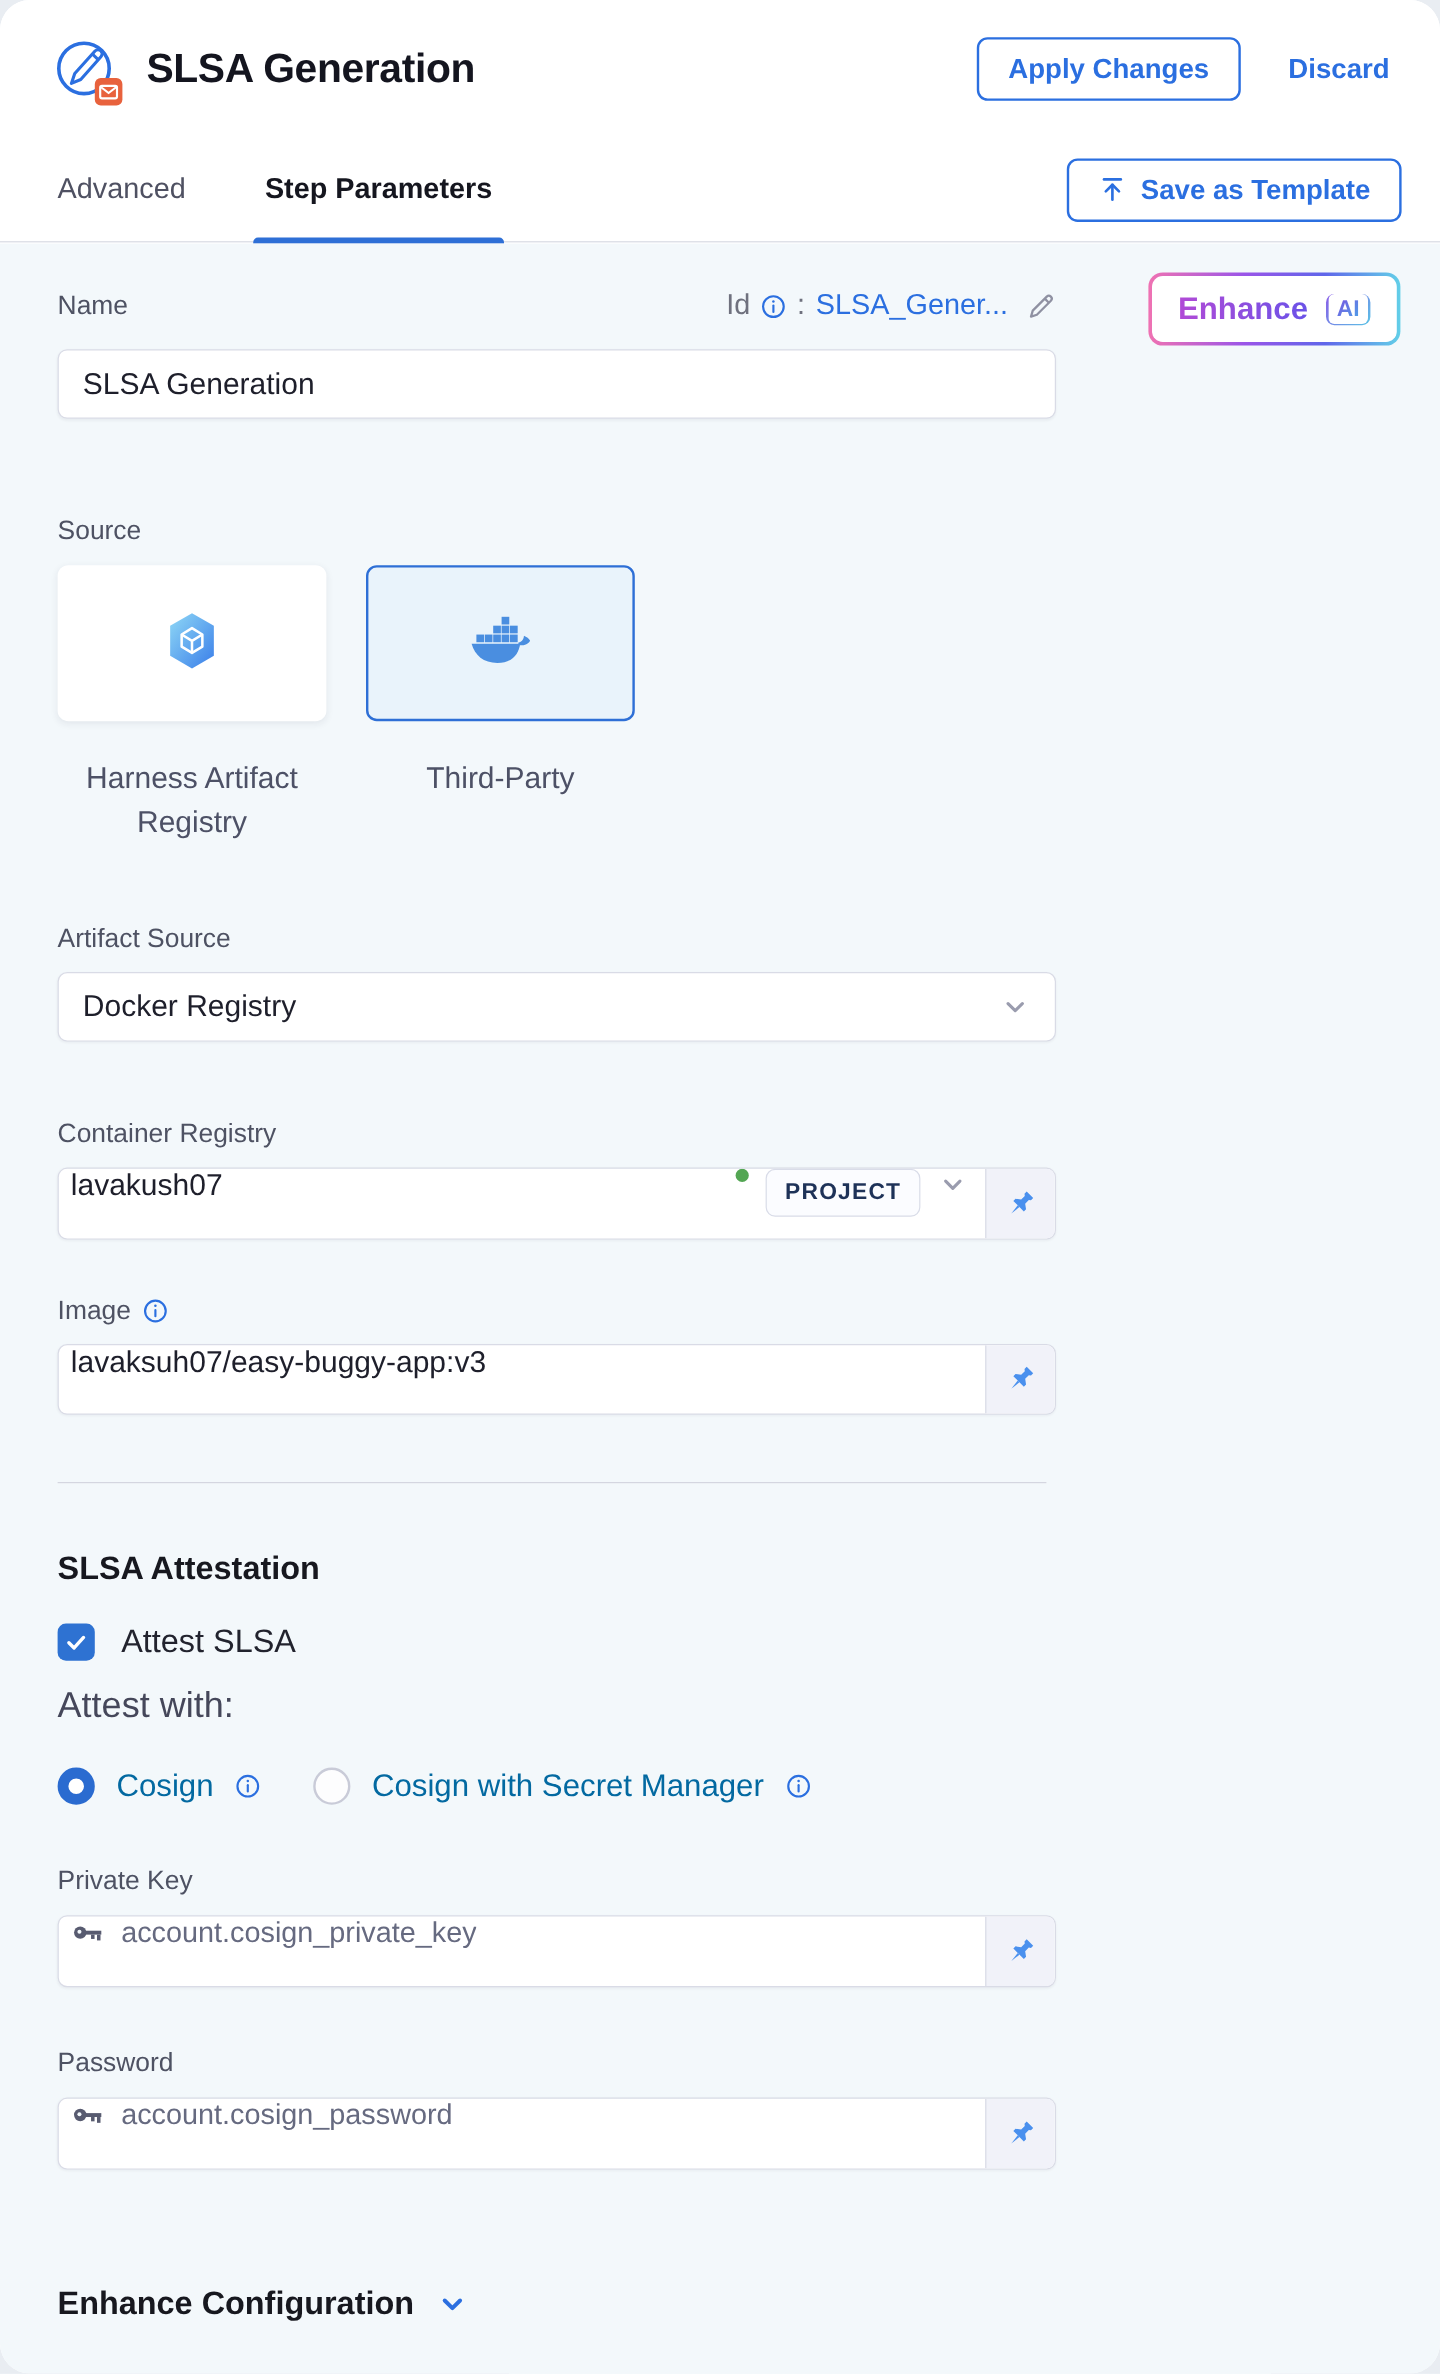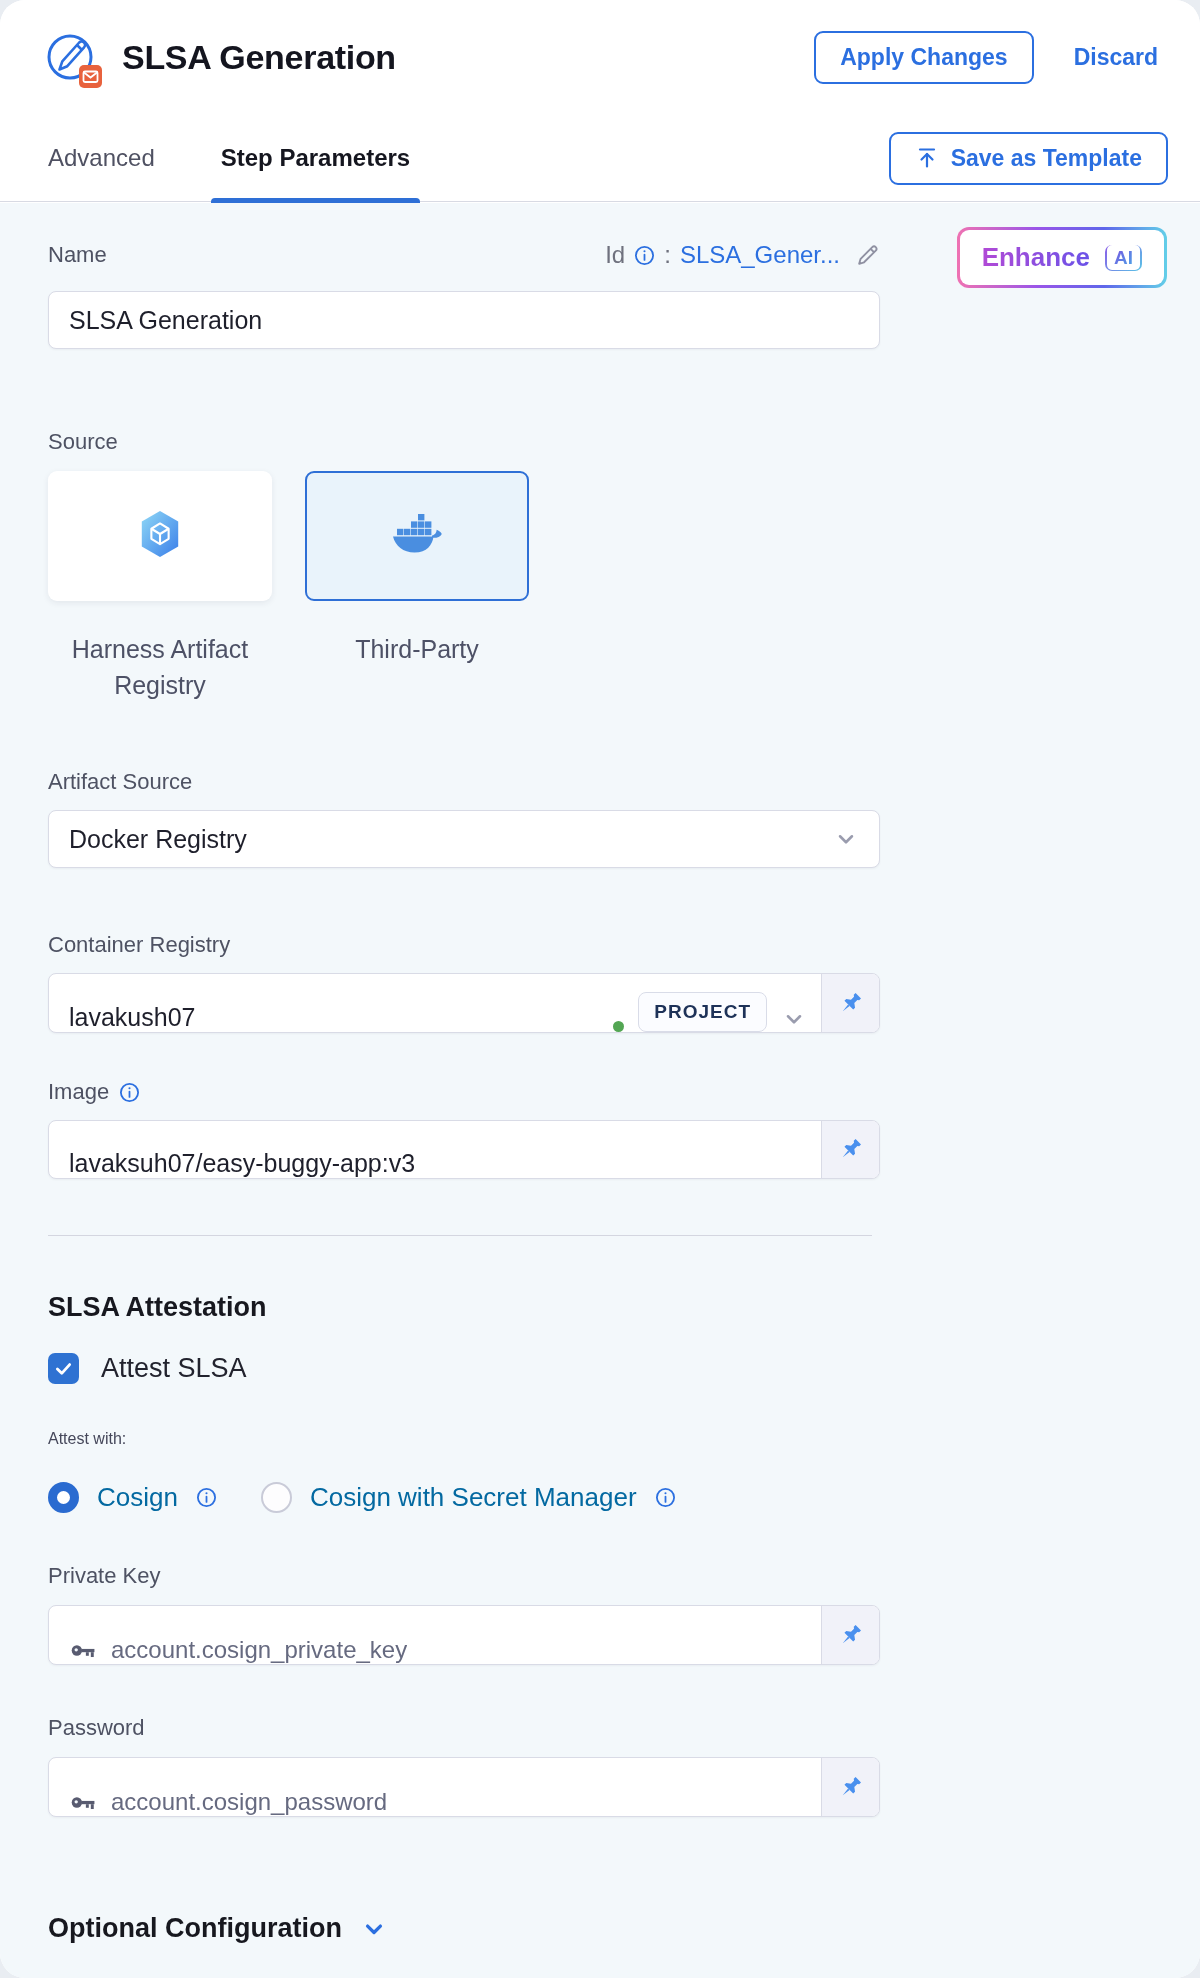--- a/index.html
+++ b/index.html
@@ -46,35 +46,35 @@
   .card.selected{background:#e9f3fb;border:2px solid #2e6fd6;}
   .card-caps{display:flex;gap:33px;margin-top:30px;}
   .card-cap{width:224px;text-align:center;font-size:25px;line-height:36px;color:#4d5166;}
 
   .select{width:832px;height:58px;background:#fff;border:1px solid #d9dbe6;border-radius:8px;
     display:flex;align-items:center;justify-content:space-between;padding:0 20px;font-size:25px;color:#1e1f2b;
     box-shadow:0 1px 2px rgba(40,41,61,.05);margin-top:15px;cursor:pointer;}
 
   .pin-input{width:832px;height:60px;background:#fff;border:1px solid #d9dbe6;border-radius:8px;
     display:flex;align-items:stretch;overflow:hidden;box-shadow:0 1px 2px rgba(40,41,61,.05);margin-top:15px;}
-  .pin-input .main{flex:1;display:flex;align-items:flex-end;padding:0 14px 0 20px;min-width:0;}
+  .pin-input .main{flex:1;display:flex;align-items:flex-start;padding:0 14px 0 10px;min-width:0;}
   .pin-seg{width:58px;flex:0 0 auto;border-left:1px solid #d9dbe6;background:#f1f2f9;
     display:flex;align-items:center;justify-content:center;cursor:pointer;}
   .dot{width:11px;height:11px;border-radius:50%;background:#53a653;flex:0 0 auto;}
   .scope-badge{border:1px solid #d9dce8;background:#fbfcff;border-radius:8px;color:#1e3258;
     font-size:19px;font-weight:600;letter-spacing:1px;padding:8px 15px;margin:0 14px;cursor:pointer;}
   .lbl-ico{display:flex;align-items:center;gap:10px;}
 
   .divider{width:824px;height:1px;background:#d4d6e0;margin:56px 0 0 0;}
 
   .h2{font-size:27px;font-weight:700;color:#17181f;margin-top:56px;}
   .chk-row{display:flex;align-items:center;gap:22px;margin-top:30px;cursor:pointer;}
   .chk{width:31px;height:31px;border-radius:7px;background:#2e72d2;display:flex;align-items:center;justify-content:center;}
   .chk-lbl{font-size:27px;color:#22232e;}
-  .attest-with{font-size:16px;color:#45475a;margin-top:46px;}
+  .attest-with{font-size:30px;color:#45475a;margin-top:21px;}
   .radio-row{display:flex;align-items:center;margin-top:34px;gap:44px;}
   .radio-grp{display:flex;align-items:center;gap:18px;}
   .radio{width:31px;height:31px;border-radius:50%;background:#fff;flex:0 0 auto;cursor:pointer;}
   .radio.on{border:9.5px solid #2a6bd0;}
   .radio.off{border:2px solid #c9cbd8;background:#fdfdfe;}
   .radio-lbl{font-size:26px;color:#0369a1;}
 
   .secret-txt{font-size:24px;color:#666a80;margin-left:15px;white-space:nowrap;overflow:hidden;text-overflow:ellipsis;}
 
   .opt-row{display:flex;align-items:center;gap:18px;margin-top:96px;cursor:pointer;}
@@ -349,21 +349,21 @@
         <svg width="27" height="27" viewBox="0 0 24 24">
             <g transform="rotate(45 12 12)" fill="#4a90ee">
           <path d="M8.6 2.2 h6.8 v2.3 l-1.3 1 v3.8 l3.4 2.5 v2.3 H6.5 v-2.3 l3.4-2.5 V5.5 l-1.3-1 z"></path>
           <path d="M11.1 14.1 h1.8 l-.9 7.6 z"></path>
         </g>
           </svg>
       </div>
     </div>
 
     <div class="opt-row">
-      <span class="opt-title">Optional Configuration</span>
+      <span class="opt-title">Enhance Configuration</span>
       <span style="display:inline-flex;">
         <svg width="28" height="28" viewBox="0 0 24 24" fill="none" stroke="#2b6fe0" stroke-width="2.8" stroke-linecap="round" stroke-linejoin="round">
             <path d="M6.5 9.5 l5.5 5.5 5.5-5.5"></path>
           </svg>
       </span>
     </div>
 
   </div>
 </div>
 

